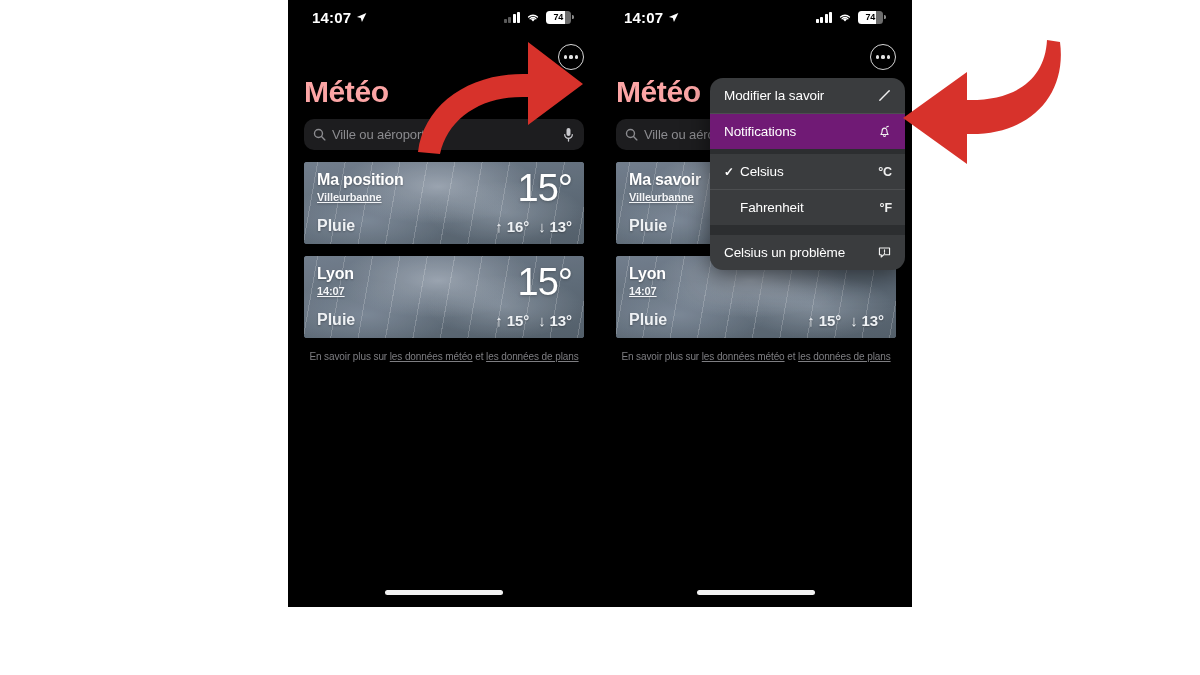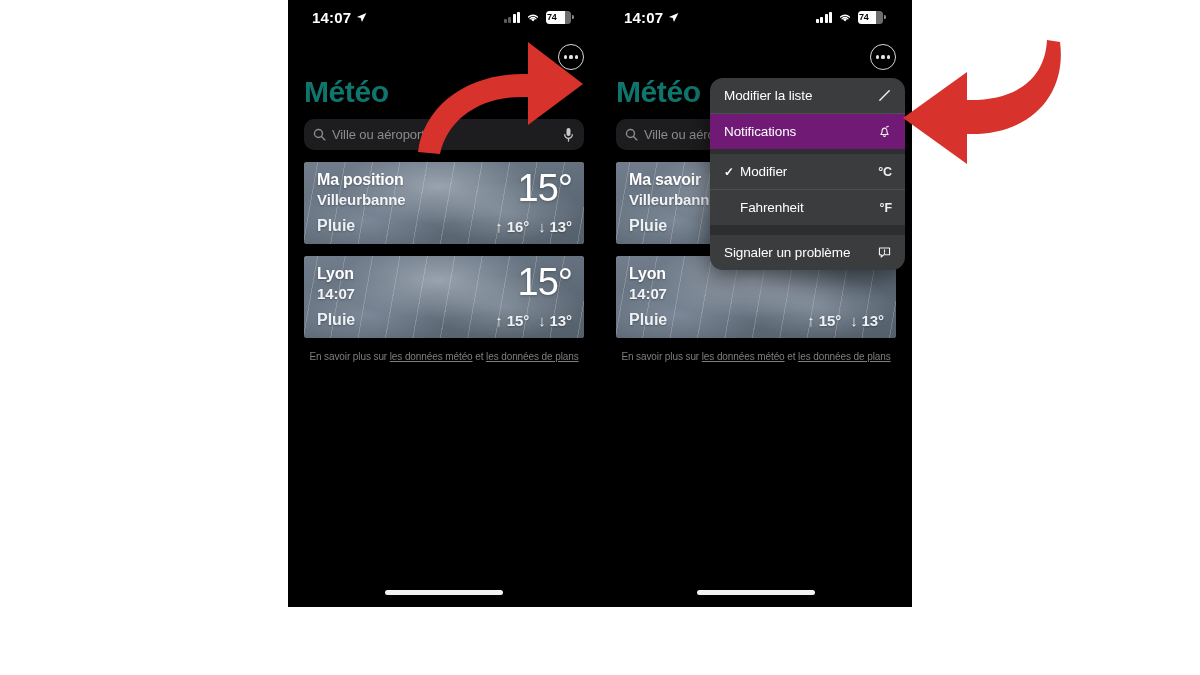--- a/index.html
+++ b/index.html
@@ -54,41 +54,41 @@
   .battery .shell {
     width:25px; height:13px; border-radius:3.5px;
     background:#ffffff; position:relative;
     display:flex; align-items:center; justify-content:center;
   }
   .battery .shell.part{
     background:linear-gradient(90deg,#ffffff 0 74%, #6d6d6d 74% 100%);
   }
   .battery .lvl {
     font-size:9px; font-weight:bold; color:#000; line-height:1;
-    letter-spacing:-.2px; padding-right:14px;
+    letter-spacing:-.2px; padding-right:1px;
   }
   .battery .nub {
     width:1.8px; height:4.5px; background:#8a8a8a;
     border-radius:0 1.5px 1.5px 0; margin-left:1px;
   }
 
   
   .ellipsis-btn {
     position:absolute; right:16px; top:44px;
     width:26px; height:26px; border-radius:50%;
     border:1.6px solid #d8d8d8;
     display:flex; align-items:center; justify-content:center; gap:2.5px;
   }
   .ellipsis-btn span {
     width:3.2px; height:3.2px; border-radius:50%; background:#e4e4e4; display:block;
   }
 
   .app-title {
     position:absolute; left:16px; top:75px;
-    font-size:30px; font-weight:bold; color:#0f766e; letter-spacing:-.4px;
+    font-size:30px; font-weight:bold; color:#fca5a5; letter-spacing:-.4px;
   }
 
   .searchbar {
     position:absolute; left:16px; right:16px; top:119px;
     height:31px; border-radius:10px; background:#1d1d1f;
     display:flex; align-items:center; padding:0 9px;
   }
   .searchbar .ph {
     flex:1; font-size:13px; color:#8b8b8f; margin-left:6px; letter-spacing:-.1px;
   }
@@ -121,22 +121,23 @@
   }
   .card .tint { position:absolute; inset:0; background:rgba(40,52,64,.10); }
 
   .card .name {
     position:absolute; left:13px; top:9px;
     font-size:16px; font-weight:bold; color:#fff; letter-spacing:-.2px;
     text-shadow:0 1px 2px rgba(0,0,0,.30);
   }
   .card .sub {
     position:absolute; left:13px; top:29px;
-    font-size:15px; font-weight:bold; color:#f2f4f7; letter-spacing:-.1px;
+    font-size:11px; font-weight:bold; color:#f2f4f7; letter-spacing:-.1px;
     text-shadow:0 1px 2px rgba(0,0,0,.30);
+    text-decoration:underline;
   }
   .card .cond {
     position:absolute; left:13px; bottom:9px;
     font-size:16px; font-weight:bold; color:#eef1f4;
     text-shadow:0 1px 2px rgba(0,0,0,.30);
   }
   .card .temp {
     position:absolute; right:12px; top:5px;
     font-size:38px; font-weight:300; color:#ffffff; letter-spacing:-1px;
     text-shadow:0 1px 3px rgba(0,0,0,.25);
@@ -343,59 +344,59 @@
       </div>
     </div>
 
     <div class="footnote">
       <span>En savoir plus sur </span><u>les données météo</u><span> et </span><u>les données de plans</u>
     </div>
 
     <div class="ctx-menu">
 
       <div class="ctx-item">
-        <span class="lbl">Modifier la liste</span>
+        <span class="lbl">Modifier la savoir</span>
         <svg class="ctx-icon" viewBox="0 0 16 16">
           <line x1="3" y1="13" x2="13" y2="3" stroke="#f0f0f0" stroke-width="1.5" stroke-linecap="round"></line>
         </svg>
       </div>
       <div class="ctx-sep"></div>
 
       <div class="ctx-item hl">
         <span class="lbl">Notifications</span>
         <svg class="ctx-icon" viewBox="0 0 16 16">
           <path d="M4.2 11.2 h7.6 c-.9-.9-1.2-2-1.2-3.4 0-2-1-3.4-2.6-3.4 S5.4 5.8 5.4 7.8 c0 1.4-.3 2.5-1.2 3.4 Z" fill="none" stroke="#f0f0f0" stroke-width="1.2" stroke-linejoin="round"></path>
           <path d="M6.9 12.6 a1.2 1.2 0 0 0 2.2 0" fill="none" stroke="#f0f0f0" stroke-width="1.2" stroke-linecap="round"></path>
           <path d="M10.2 3.4 a2.6 2.6 0 0 1 2.0 -1.0" fill="none" stroke="#f0f0f0" stroke-width="1.1" stroke-linecap="round"></path>
         </svg>
       </div>
       <div class="ctx-gap"></div>
 
       <div class="ctx-item">
         <span class="lbl">
           <span class="check">✓</span>
-          <span>Modifier</span>
+          <span>Celsius</span>
         </span>
         <span class="gl">°C</span>
       </div>
       <div class="ctx-sep"></div>
 
       <div class="ctx-item">
         <span class="lbl">
           <span class="check"></span>
           <span>Fahrenheit</span>
         </span>
         <span class="gl">°F</span>
       </div>
       <div class="ctx-gap"></div>
 
       <div class="ctx-gap"></div>
 
       <div class="ctx-item">
-        <span class="lbl">Signaler un problème</span>
+        <span class="lbl">Celsius un problème</span>
         <svg class="ctx-icon" viewBox="0 0 16 16">
           <path d="M2.6 3.2 h10.8 v7.2 h-6.3 l-2.6 2.4 v-2.4 h-1.9 Z" fill="none" stroke="#f0f0f0" stroke-width="1.2" stroke-linejoin="round"></path>
           <line x1="8" y1="5.1" x2="8" y2="7.6" stroke="#f0f0f0" stroke-width="1.2" stroke-linecap="round"></line>
           <circle cx="8" cy="9.0" r=".7" fill="#f0f0f0"></circle>
         </svg>
       </div>
     </div>
 
     <div class="home-indicator"></div>
   </div>

